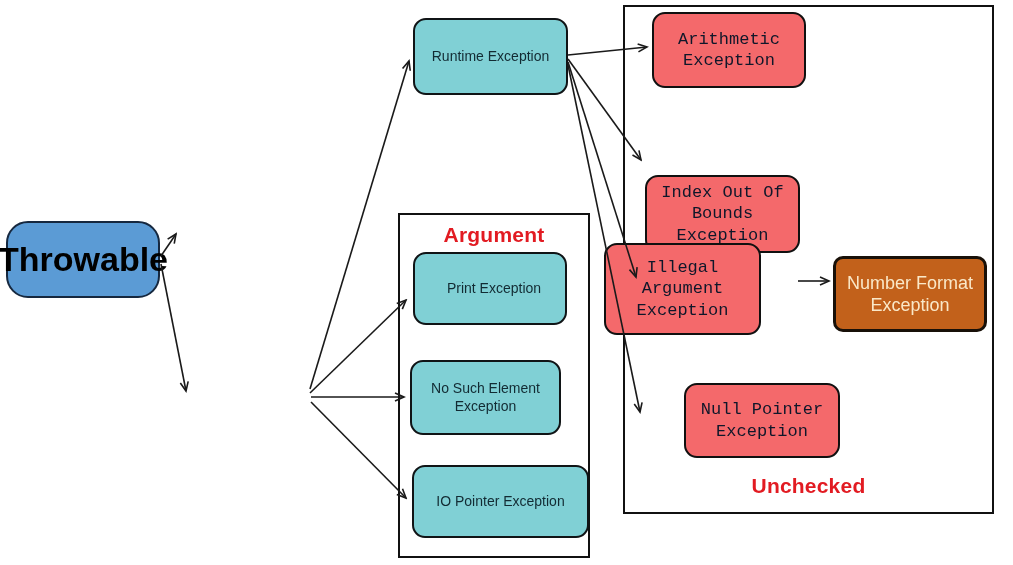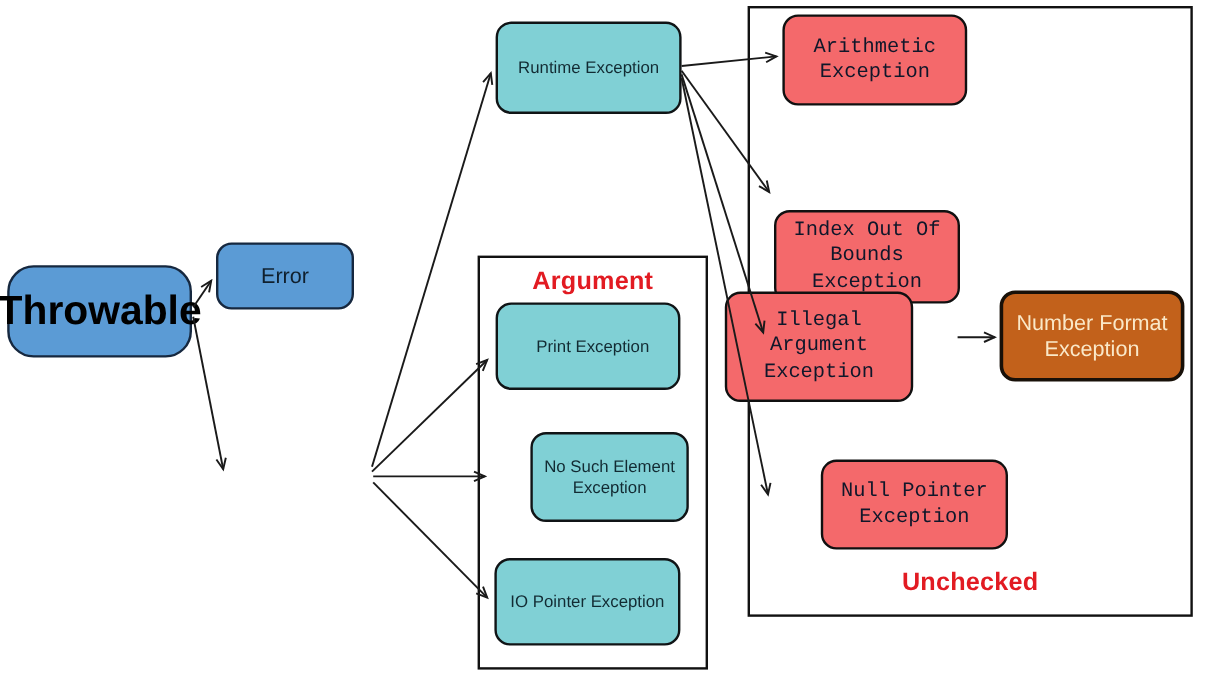--- a/index.html
+++ b/index.html
@@ -73,26 +73,26 @@
     border: 3px solid #181008;
     color: #FAE8C8;
     font-size: 18px;
   }
   #node-throwable      { left: 6px;   top: 221px; width: 154px; height: 77px;
                          font-weight: bold; font-size: 34px; color: #000000; border-radius: 22px; }
   #node-error          { left: 180px; top: 202px; width: 115px; height: 56px; }
   #node-exception      { left: 190px; top: 370px; width: 120px; height: 58px; }
   #node-runtime        { left: 413px; top: 18px;  width: 155px; height: 77px; }
   #node-print          { left: 413px; top: 252px; width: 154px; height: 73px; padding-left: 16px; }
-  #node-nosuchelement  { left: 410px; top: 360px; width: 132px; height: 75px; margin-left: 32px; }
-  #node-iopointer      { left: 412px; top: 465px; width: 155px; height: 73px; }
+  #node-nosuchelement  { left: 410px; top: 360px; width: 151px; height: 75px; }
+  #node-iopointer      { left: 412px; top: 465px; width: 177px; height: 73px; }
   #node-arithmetic     { left: 652px; top: 12px;  width: 154px; height: 76px; }
   #node-indexoutofbounds { left: 645px; top: 127px; width: 155px; height: 78px; margin-top: 48px; }
   #node-illegalargument  { left: 604px; top: 243px; width: 157px; height: 92px; }
-  #node-numberformat   { left: 833px; top: 242px; width: 154px; height: 76px; }
+  #node-numberformat   { left: 833px; top: 256px; width: 154px; height: 76px; border-radius: 10px; }
   #node-nullpointer    { left: 642px; top: 383px; width: 156px; height: 75px; margin-left: 42px; }
 
   
   #edges {
     position: absolute;
     left: 0; top: 0;
     width: 1013px;
     height: 565px;
     z-index: 3;
     pointer-events: none;
@@ -108,21 +108,20 @@
 <div id="canvas">
 
   <div class="group" id="group-checked">
     <div class="group-label">Argument</div>
   </div>
   <div class="group" id="group-unchecked">
     <div class="group-label">Unchecked</div>
   </div>
 
   <div class="node node-blue" id="node-throwable">Throwable</div>
-  <div class="node node-blue" id="node-error">Error</div>
 
   <div class="node node-teal" id="node-runtime">Runtime Exception</div>
   <div class="node node-teal" id="node-print">Print Exception</div>
   <div class="node node-teal" id="node-nosuchelement">No Such Element Exception</div>
   <div class="node node-teal" id="node-iopointer">IO Pointer Exception</div>
 
   <div class="node node-red" id="node-arithmetic">Arithmetic Exception</div>
   <div class="node node-red" id="node-indexoutofbounds">Index Out Of Bounds Exception</div>
   <div class="node node-red" id="node-illegalargument">Illegal Argument Exception</div>
   <div class="node node-red" id="node-nullpointer">Null Pointer Exception</div>

